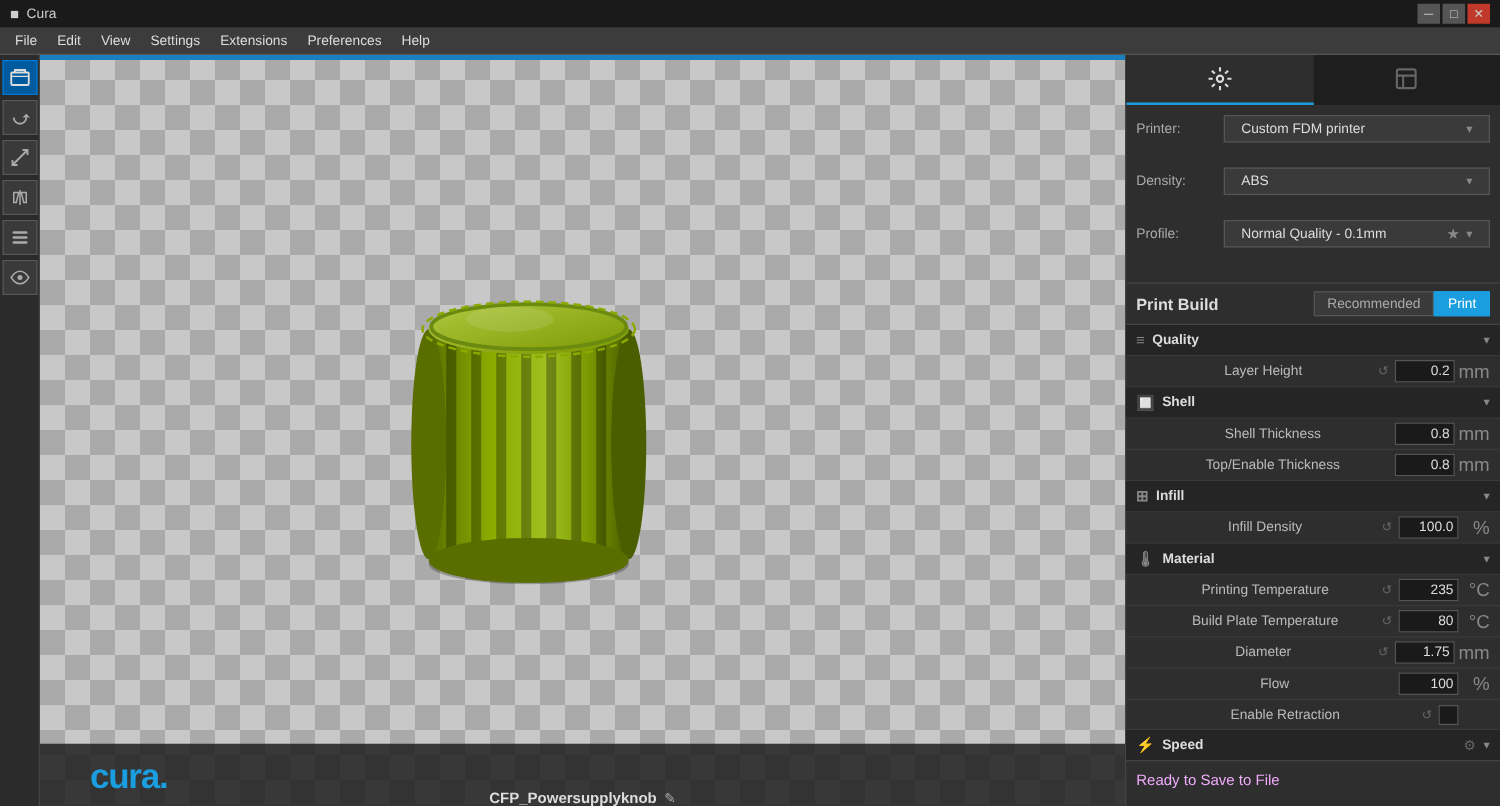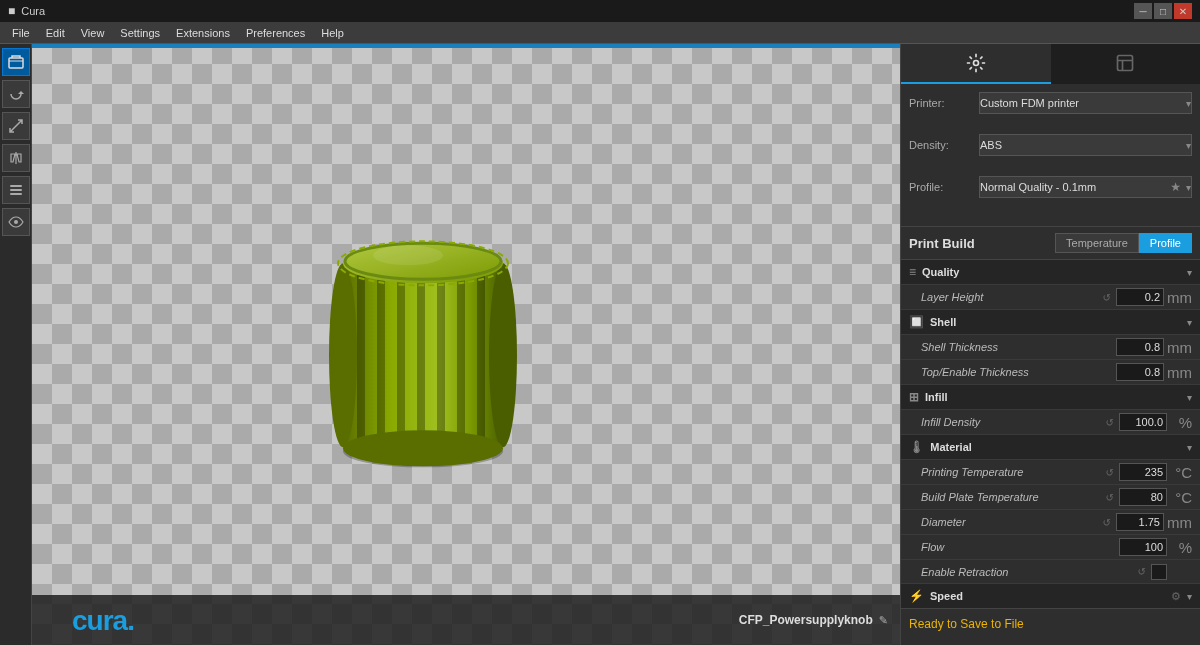--- a/index.html
+++ b/index.html
@@ -113,20 +113,21 @@
     #bottom-bar {
       position: absolute;
       bottom: 0; left: 0; right: 0;
       height: 50px;
       background: rgba(30,30,30,0.85);
       display: flex;
       align-items: center;
       justify-content: flex-end;
       padding: 0 12px;
       gap: 16px;
+      flex-direction: column;
     }
     .bottom-info { color: #aaa; font-size: 11px; display: flex; align-items: center; gap: 6px; }
     .bottom-filename { color: #ddd; font-weight: bold; font-size: 12px; }
 
     
     #cura-logo {
       position: absolute;
       bottom: 8px;
       left: 40px;
       font-size: 28px;
@@ -175,21 +176,21 @@
       display: flex; align-items: center; margin-bottom: 20px;
     }
     .selector-label {
       width: 70px; color: #aaa; font-size: 11px; flex-shrink: 0;
     }
     .selector-dropdown {
       flex: 1;
       background: #3a3a3a;
       border: 1px solid #555;
       color: #ddd;
-      padding: 2px 0;
+      padding: 2px 13px;
       font-size: 11px;
       cursor: pointer;
       display: flex; align-items: center; justify-content: space-between;
       height: 22px;
     }
     .selector-dropdown .chevron { color: #888; font-size: 10px; }
     .star-btn { background: none; border: none; color: #888; cursor: pointer; font-size: 12px; padding: 0 3px; }
 
     
     #print-setup-header {
@@ -234,21 +235,21 @@
     .section-chevron { color: #888; font-size: 10px; }
 
     
     .setting-row {
       display: flex; align-items: center;
       padding: 3px 8px 3px 20px;
       border-bottom: 1px solid #3a3a3a;
       min-height: 24px;
     }
     .setting-name {
-      flex: 1; color: #bbb; font-size: 11px; font-style: italic;
+      flex: 1; color: #bbb; font-size: 11px;  text-align: center;
     }
     .setting-controls { display: flex; align-items: center; gap: 3px; }
     .reset-btn { background: none; border: none; color: #666; cursor: pointer; font-size: 10px; padding: 0 2px; }
     .setting-input {
       width: 48px;
       background: #1a1a1a;
       border: 1px solid #555;
       color: #ddd;
       font-size: 11px;
       text-align: right;
@@ -261,21 +262,21 @@
       background: #1a1a1a;
       border: 1px solid #555;
     }
     .gear-btn { background: none; border: none; color: #666; cursor: pointer; font-size: 11px; padding: 0 2px; }
 
     
     #panel-bottom {
       border-top: 1px solid #444;
       padding: 8px;
     }
-    #ready-text { color: #eab308; font-size: 12px; margin-bottom: 6px; }
+    #ready-text { color: #f0abfc; font-size: 12px; margin-bottom: 6px; }
     #save-btn {
       width: 100%;
       background: #3a3a3a;
       border: 1px solid #555;
       color: #ddd;
       padding: 5px;
       font-size: 12px;
       cursor: pointer;
       text-align: center;
     }
@@ -446,22 +447,22 @@
             <button class="star-btn">★</button>
             <span class="chevron">▾</span>
           </div>
         </div>
       </div>
     </div>
 
     <div id="print-setup-header">
       <span id="print-setup-title">Print Build</span>
       <div id="setup-mode-btns">
-        <button class="mode-btn">Temperature</button>
-        <button class="mode-btn active">Profile</button>
+        <button class="mode-btn">Recommended</button>
+        <button class="mode-btn active">Print</button>
       </div>
     </div>
 
     <div id="settings-list">
 
       <div class="section-header">
         <div class="section-title">
           <span class="section-icon">≡</span>
           <span>Quality</span>
         </div>

